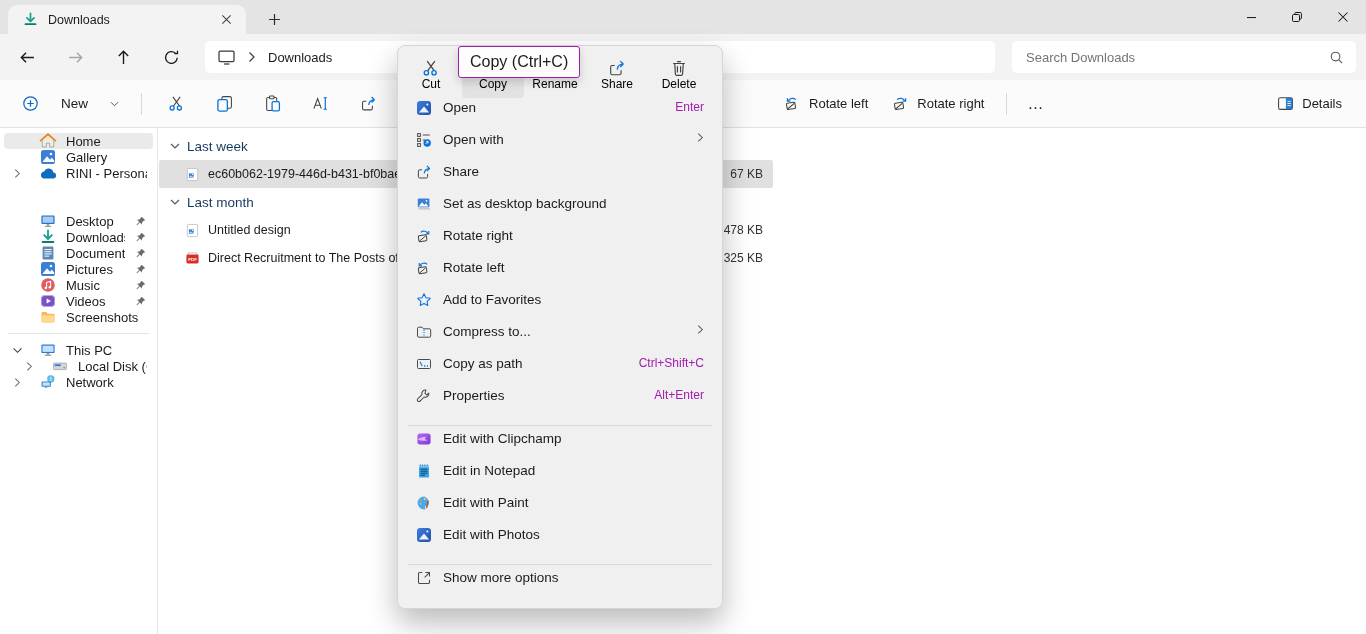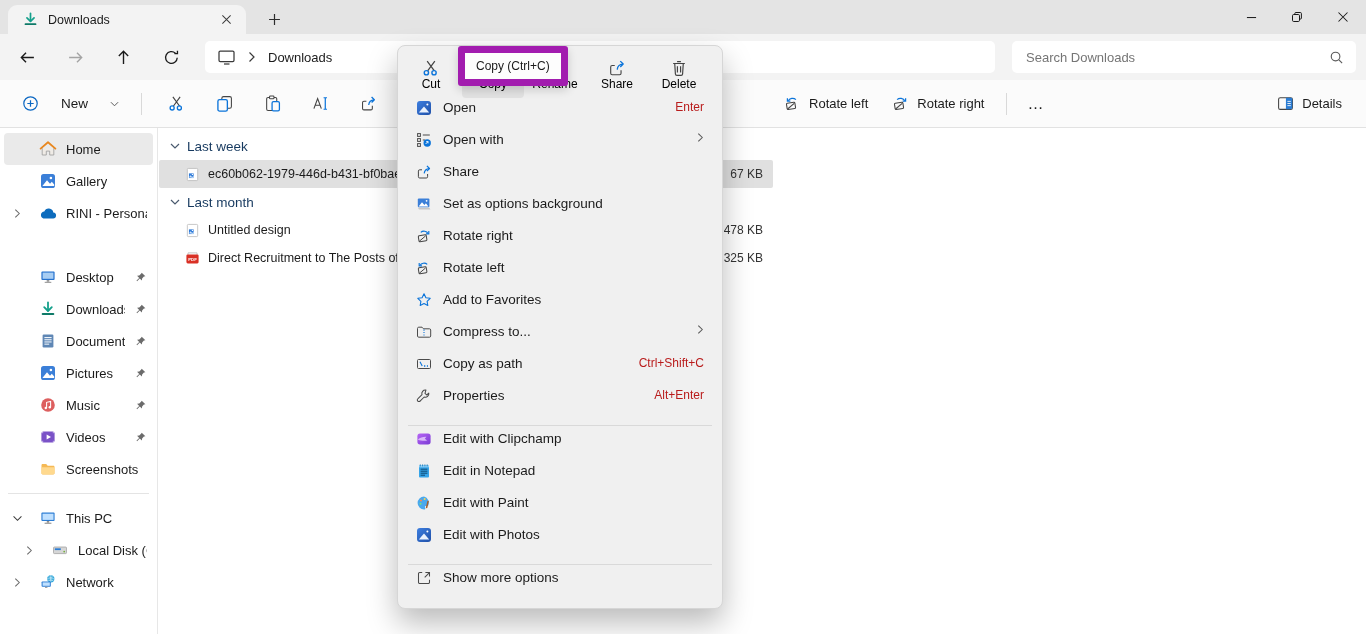--- a/index.html
+++ b/index.html
@@ -41,21 +41,21 @@
   .tdivider { width:1px; height:22px; background:#d9d9d9; margin:0 10px; }
   .tico { width:48px; height:34px; display:flex; align-items:center; justify-content:center; border-radius:4px; }
   .tbtn { display:flex; align-items:center; gap:8px; height:34px; padding:0 12px; border-radius:4px; font-size:13px; }
   .spacer-rot { width:332px; }
   .more-dots { font-size:16px; letter-spacing:1px; color:#1b1b1b; padding:0 10px; }
   .details-btn { margin-left:auto; margin-right:12px; }
 
   
   .sidebar { position:absolute; top:128px; left:0; bottom:0; width:158px; background:#fff;
              border-right:1px solid #e7e7e7; padding-top:5px; }
-  .sitem { height:32px; display:flex; align-items:center; margin:0 4px; padding-right:6px;
+  .sitem { height:16px; display:flex; align-items:center; margin:0 4px; padding-right:6px;
            border-radius:4px; gap:9px; font-size:13px; }
   .sitem.selected { background:#eaeaea; }
   .chevzone { width:26px; display:flex; justify-content:center; flex:none; }
   .chevzone.ind { margin-left:12px; }
   .sicon { width:18px; flex:none; display:flex; justify-content:center; }
   .slabel { white-space:nowrap; overflow:hidden; }
   .pin { margin-left:auto; flex:none; }
   .sgap { height:32px; }
   .ssep { height:1px; background:#e4e4e4; margin:8px 8px; }
 
@@ -78,27 +78,27 @@
   .cmenu { position:absolute; left:397px; top:45px; width:326px; background:#f0f0f0;
            border:1px solid #d6d6d6; border-radius:8px; box-shadow:0 14px 30px rgba(0,0,0,.27);
            z-index:40; padding-bottom:6px; }
   .qrow { display:flex; padding:5px 0 2px 2px; }
   .qa { width:62px; display:flex; flex-direction:column; align-items:center; gap:0;
         padding:8px 0 7px; border-radius:4px; font-size:12px; color:#000000; }
   .qa.hovered { background:#e2e2e2; }
   .mitem { height:32px; display:flex; gap:11px; padding:0 14px 0 13px;
            font-size:13.5px; border-radius:4px; margin:0 4px; }
   .micon { width:17px; flex:none; display:flex; justify-content:center; }
-  .mshort { margin-left:auto; font-size:12px; color:#b91c1c; }
+  .mshort { margin-left:auto; font-size:12px; color:#a21caf; }
   .msub { margin-left:auto; }
   .mdiv { height:1px; background:#d9d9d9; margin:5px 10px; }
 
   
   .tooltip { position:absolute; left:458px; top:46px; z-index:60; background:#fdfdfd;
-             border:7px solid #a21caf; border-radius:3px; padding:6px 11px; font-size:12px;
+             border:1px solid #a21caf; border-radius:3px; padding:6px 11px; font-size:16px;
              box-shadow:0 4px 10px rgba(0,0,0,.16); white-space:nowrap; }
 </style>
 </head>
 <body>
 
 <svg width="0" height="0" style="position:absolute">
     <defs>
   <linearGradient id="gPhotos" x1="0" y1="0" x2="1" y2="1">
     <stop offset="0" stop-color="#3d7fe0"></stop>
         <stop offset="1" stop-color="#2050a8"></stop>
@@ -634,21 +634,21 @@
 
   <div class="mitem">
     <span class="micon">
       <svg width="16" height="16" viewBox="0 0 16 16">
           <path d="M2 11.8h11.4l1 1.6H3z" fill="#c7c7c7"></path>
           <rect x="1.8" y="2.6" width="11.6" height="8.6" rx="1" fill="#3b7fd8"></rect>
           <path d="M2.6 10.4 6 6.2l2.4 2.8 1.5-1.7 2.5 3.1z" fill="#fff"></path>
           <circle cx="10.6" cy="4.8" r=".9" fill="#fff"></circle>
         </svg>
     </span>
-    <span>Set as options background</span>
+    <span>Set as desktop background</span>
   </div>
 
   <div class="mitem">
     <span class="micon">
       <svg width="16" height="16" viewBox="0 0 16 16" fill="none">
           <path d="M4.8 4.4A4.3 3.7 0 0 1 12 5.5" stroke="#0b74da" stroke-width="1.15"></path>
           <path d="M12.8 3v2.8H10" stroke="#0b74da" stroke-width="1.15"></path>
           <rect x="2.6" y="7.3" width="8" height="5.9" rx=".9" stroke="#444" transform="rotate(-9 6.6 10.2)"></rect>
           <path d="M3.4 13.2 9.6 7.9" stroke="#444"></path>
         </svg>

